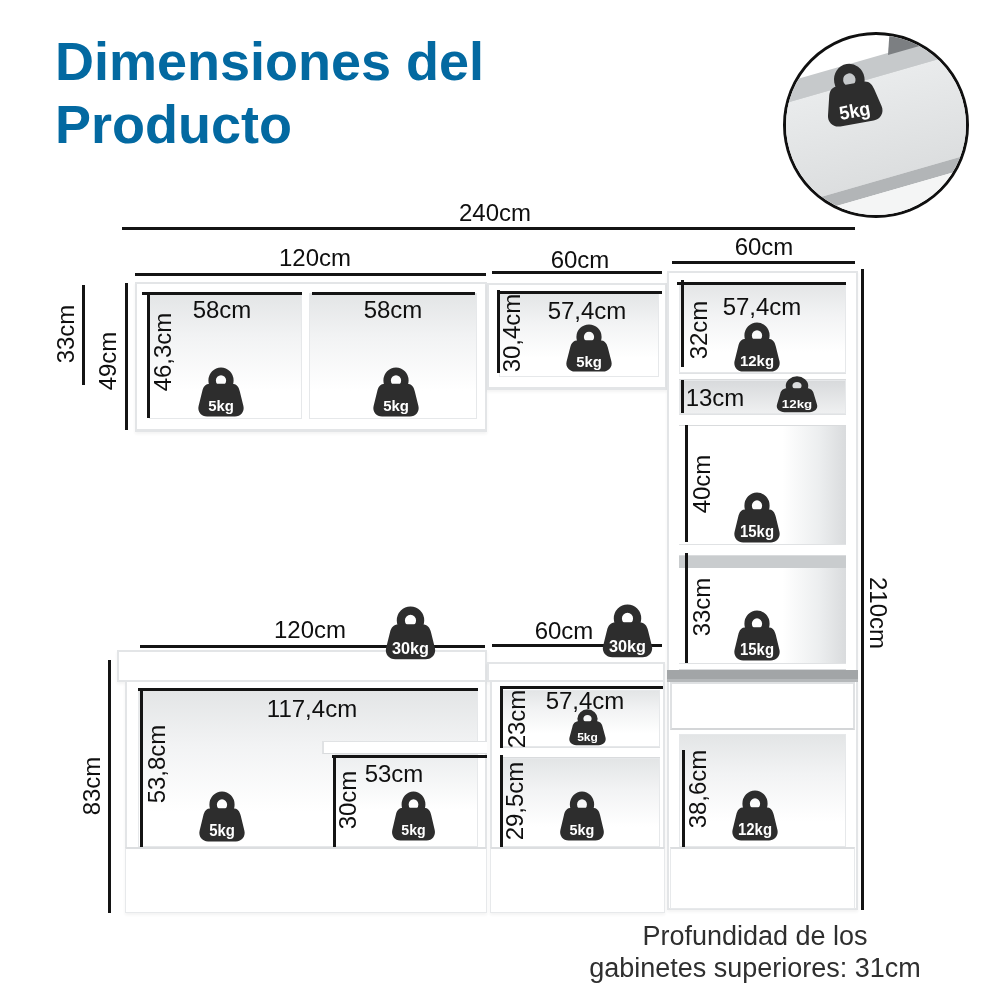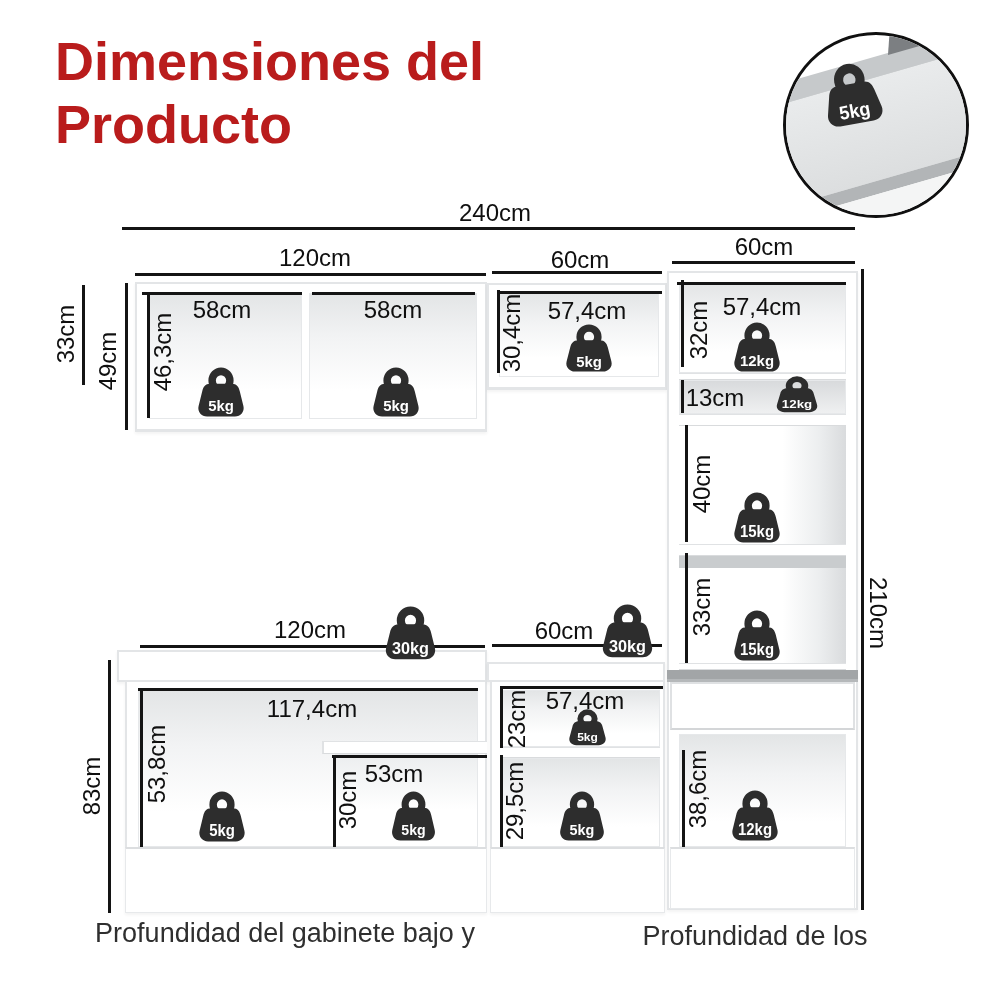--- a/index.html
+++ b/index.html
@@ -19,21 +19,21 @@
   .vl{position:absolute;width:3px;background:#141414;z-index:5;}
   .dl{position:absolute;font-size:24px;font-weight:400;color:#0f0f0f;white-space:nowrap;
       transform:translate(-50%,-50%);z-index:5;font-style:normal;}
   .rot{transform:translate(-50%,-50%) rotate(-90deg);}
   .rotcw{transform:translate(-50%,-50%) rotate(90deg);}
   
   svg.wt{position:absolute;overflow:visible;z-index:6;}
   svg.wt text{fill:#ffffff;font-family:"Liberation Sans",sans-serif;font-size:16px;font-weight:700;text-anchor:middle;}
   
   #title{position:absolute;left:55px;top:30px;width:520px;font-size:54px;line-height:1.16;
-         font-weight:700;color:#b91c1c;}
+         font-weight:700;color:#0369a1;}
   .caption{position:absolute;font-size:27px;line-height:1.18;color:#2f2f2f;text-align:center;z-index:5;}
   
   #inset{position:absolute;left:783px;top:32px;width:186px;height:186px;border-radius:50%;
          border:3px solid #101010;overflow:hidden;background:#fff;box-sizing:border-box;z-index:4;}
   .dr{position:absolute;}
 </style>
 </head>
 <body>
 
 <svg width="0" height="0" style="position:absolute">
@@ -212,19 +212,20 @@
   <svg class="wt" preserveAspectRatio="none" viewBox="0 0 60 54" style="left:555px;top:791px;width:54px;height:52px;">
       <use href="#wshape"></use>
       <text x="30" y="46">5kg</text>
     </svg>
   <svg class="wt" preserveAspectRatio="none" viewBox="0 0 60 54" style="left:727px;top:790px;width:56px;height:53px;">
       <use href="#wshape"></use>
       <text x="30" y="46">12kg</text>
     </svg>
 
   <div class="caption" style="left:90px;top:918px;width:390px;">
-    <span>Profundidad del gabinete bajo y</span><br>
+    <br>
   </div>
   <div class="caption" style="left:575px;top:921px;width:360px;">
     <span>Profundidad de los</span><br>
+    <span>gabinetes superiores: 31cm</span>
   </div>
 
 </div>
 
 </body></html>

